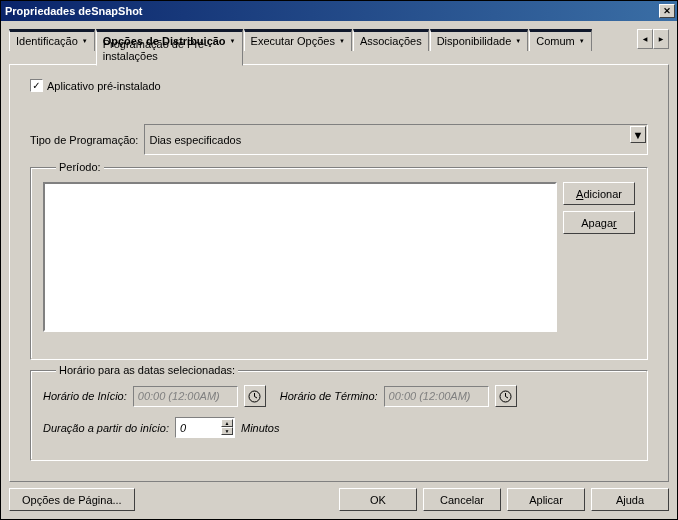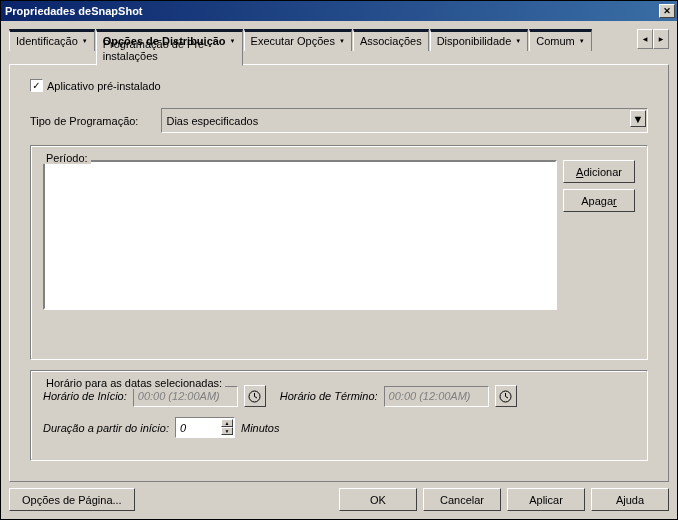--- a/index.html
+++ b/index.html
@@ -12,25 +12,25 @@
   .tabstrip { display: flex; align-items: flex-start; gap: 1px; position: relative; z-index: 2; }
   .tab { background: #d4d0c8; border-top: 3px solid #0f172a; border-left: 1px solid #fff; border-right: 1px solid #808080; border-bottom: none; padding: 3px 6px 4px 6px; display: flex; align-items: center; gap: 4px; cursor: default; position: relative; }
   .tab.active { border-bottom: 1px solid #d4d0c8; margin-bottom: -1px; padding-bottom: 18px; font-weight: bold; }
   .tab-sub { position: absolute; left: 6px; bottom: 3px; font-weight: normal; font-size: 11px; }
   .tab .arrow, .tabnav .arrow { font-size: 6px; line-height: 1; }
   .tabnav { display: flex; margin-left: auto; }
   .tabnav .sq { width: 16px; height: 20px; background: #d4d0c8; border: 1px solid; border-color: #fff #808080 #808080 #fff; display: flex; align-items: center; justify-content: center; }
   .tab-panel { border: 1px solid; border-color: #fff #808080 #808080 #fff; background: #d4d0c8; flex: 1; padding: 14px 14px 10px 14px; display: flex; flex-direction: column; margin-top: -1px; }
   .chk-row { display: flex; align-items: center; gap: 4px; margin-bottom: 16px; margin-left: 6px; }
   .chk { width: 13px; height: 13px; background: #fff; border: 1px solid; border-color: #808080 #fff #fff #808080; display: flex; align-items: center; justify-content: center; font-size: 10px; color: #000; }
-  .row { display: flex; align-items: center; gap: 23px; margin: 0 6px 12px 6px; }
-  .select { flex: 1; background: #d4d0c8; border: 1px solid; border-color: #808080 #fff #fff #808080; height: 25px; display: flex; align-items: center; padding: 0 4px; position: relative; }
+  .row { display: flex; align-items: center; gap: 6px; margin: 16px 6px 12px 6px; }
+  .select { flex: 1; background: #d4d0c8; border: 1px solid; border-color: #808080 #fff #fff #808080; height: 31px; display: flex; align-items: center; padding: 0 4px; position: relative; }
   .select .dd { position: absolute; right: 1px; top: 1px; width: 16px; height: 17px; background: #d4d0c8; border: 1px solid; border-color: #fff #404040 #404040 #fff; display: flex; align-items: center; justify-content: center; }
   .groupbox { border: 1px solid; border-color: #808080 #fff #fff #808080; box-shadow: inset -1px -1px 0 #d4d0c8, inset 1px 1px 0 #fff; margin: 0 6px 10px 6px; padding: 14px 12px 12px 12px; position: relative; }
-  .groupbox-title { position: absolute; top: -7px; left: 12px; background: #d4d0c8; padding: 0 3px; margin-top: 13px; }
+  .groupbox-title { position: absolute; top: -7px; left: 25px; background: #d4d0c8; padding: 0 3px; }
   .period-body { display: flex; gap: 6px; }
   .listbox { flex: 1; height: 150px; background: #fff; border: 2px solid; border-color: #808080 #fff #fff #808080; }
   .side-btns { display: flex; flex-direction: column; gap: 6px; width: 72px; }
   .btn { background: #d4d0c8; border: 1px solid; border-color: #fff #404040 #404040 #fff; height: 23px; padding: 0 10px; display: flex; align-items: center; justify-content: center; cursor: default; }
   .btn .ul { text-decoration: underline; }
   .time-row { display: flex; align-items: center; gap: 6px; margin-bottom: 10px; font-style: italic; }
   .time-input { width: 105px; height: 21px; background: #d4d0c8; border: 1px solid; border-color: #808080 #fff #fff #808080; display: flex; align-items: center; padding: 0 4px; color: #808080; }
   .clock-btn { width: 22px; height: 22px; background: #d4d0c8; border: 1px solid; border-color: #fff #404040 #404040 #fff; display: flex; align-items: center; justify-content: center; }
   .spin { width: 60px; height: 21px; background: #fff; border: 1px solid; border-color: #808080 #fff #fff #808080; display: flex; align-items: center; padding: 0 14px 0 4px; position: relative; }
   .spin-btns { position: absolute; right: 1px; top: 1px; display: flex; flex-direction: column; }

